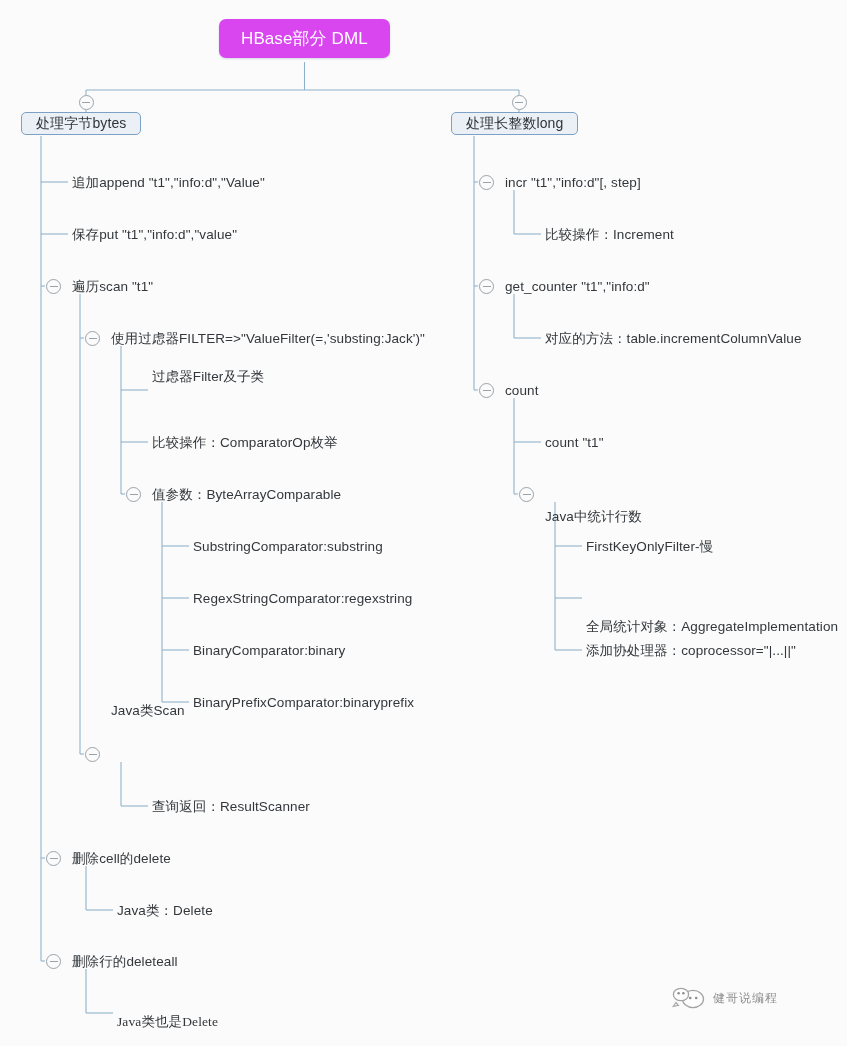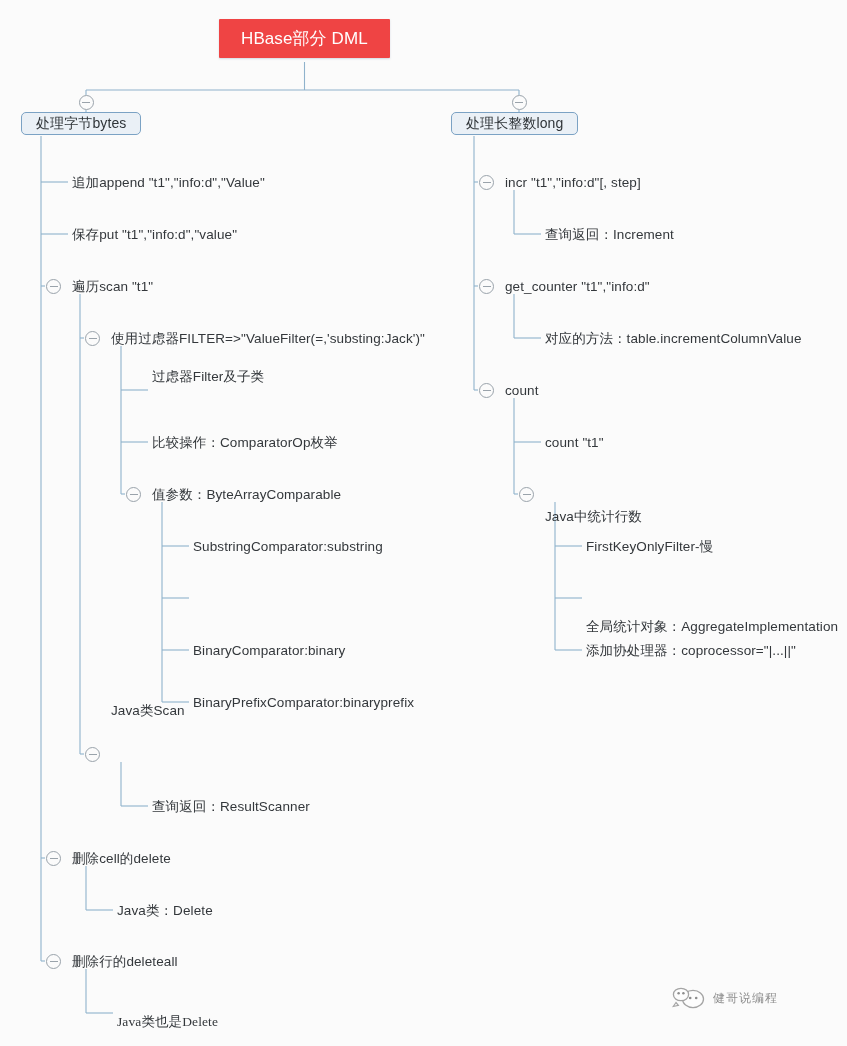--- a/index.html
+++ b/index.html
@@ -30,24 +30,24 @@
   .node {
     position: absolute;
     white-space: nowrap;
     color: #33373b;
     font-size: 13.5px;
     line-height: 17px;
     letter-spacing: 0.1px;
   }
   
   .node.root {
-    background: #ef4444;
+    background: #d946ef;
     color: #ffffff;
     font-size: 17px;
-    border-radius: 1px;
+    border-radius: 7px;
     padding: 11px 22px;
     box-shadow: 0 1px 2px rgba(90,120,150,0.25);
     text-align: center;
   }
   
   .node.lvl1 {
     background: #eaf0f6;
     border: 1px solid #7ba2c4;
     border-radius: 5px;
     padding: 2px 14px;
@@ -187,20 +187,21 @@
 
   <div class="node plain" style="left:152px; top:368px;">过虑器Filter及子类</div>
 
   <div class="node plain" style="left:152px; top:434px;">比较操作：ComparatorOp枚举</div>
 
   <div class="toggle" style="left:126px; top:486.5px;"></div>
   <div class="node plain" style="left:152px; top:486px;">值参数：ByteArrayComparable</div>
 
   <div class="node plain" style="left:193px; top:538px;">SubstringComparator:substring</div>
 
+  <div class="node plain" style="left:193px; top:590px;">RegexStringComparator:regexstring</div>
 
   <div class="node plain" style="left:193px; top:642px;">BinaryComparator:binary</div>
 
   <div class="node plain" style="left:193px; top:694px;">BinaryPrefixComparator:binaryprefix</div>
 
   <div class="toggle" style="left:85px; top:746.5px;"></div>
   <div class="node plain" style="left:111px; top:702px;">Java类Scan</div>
 
   <div class="node plain" style="left:152px; top:798px;">查询返回：ResultScanner</div>
 
@@ -210,21 +211,21 @@
   <div class="node plain" style="left:117px; top:902px;">Java类：Delete</div>
 
   <div class="toggle" style="left:46px; top:953.5px;"></div>
   <div class="node plain" style="left:72px; top:953px;">删除行的deleteall</div>
 
   <div class="node plain" style="left:117px; top:1013px;font-family:Liberation Serif, serif;">Java类也是Delete</div>
 
   <div class="toggle" style="left:479px; top:174.5px;"></div>
   <div class="node plain" style="left:505px; top:174px;">incr "t1","info:d"[, step]</div>
 
-  <div class="node plain" style="left:545px; top:226px;">查询返回：Increment</div>
+  <div class="node plain" style="left:545px; top:226px;">比较操作：Increment</div>
 
   <div class="toggle" style="left:479px; top:278.5px;"></div>
   <div class="node plain" style="left:505px; top:278px;">get_counter "t1","info:d"</div>
 
   <div class="node plain" style="left:545px; top:330px;">对应的方法：table.incrementColumnValue</div>
 
   <div class="toggle" style="left:479px; top:382.5px;"></div>
   <div class="node plain" style="left:505px; top:382px;">count</div>
 
   <div class="node plain" style="left:545px; top:434px;">count "t1"</div>

